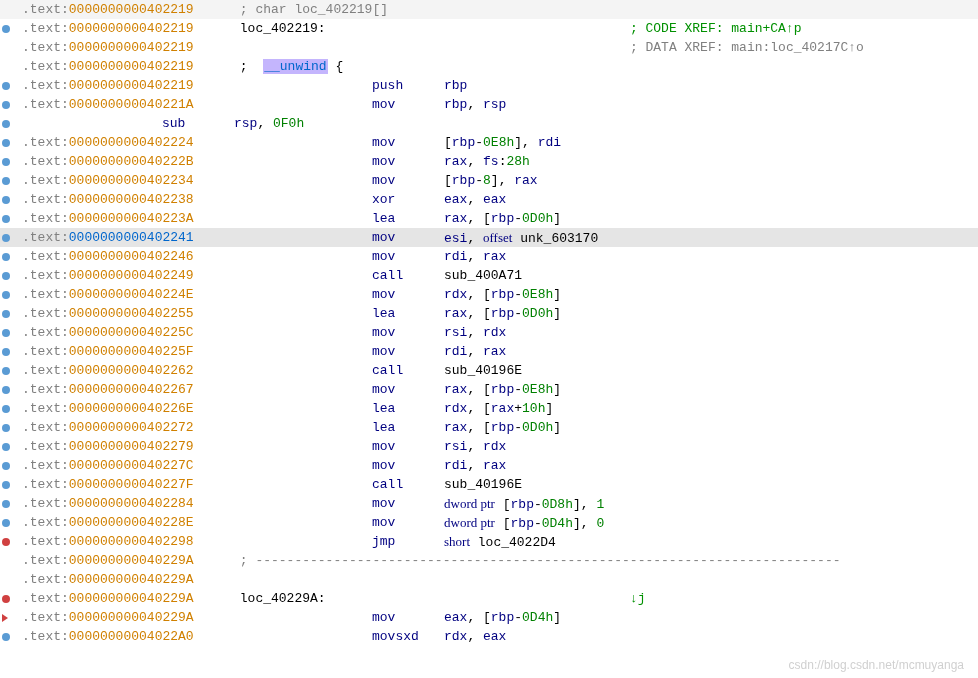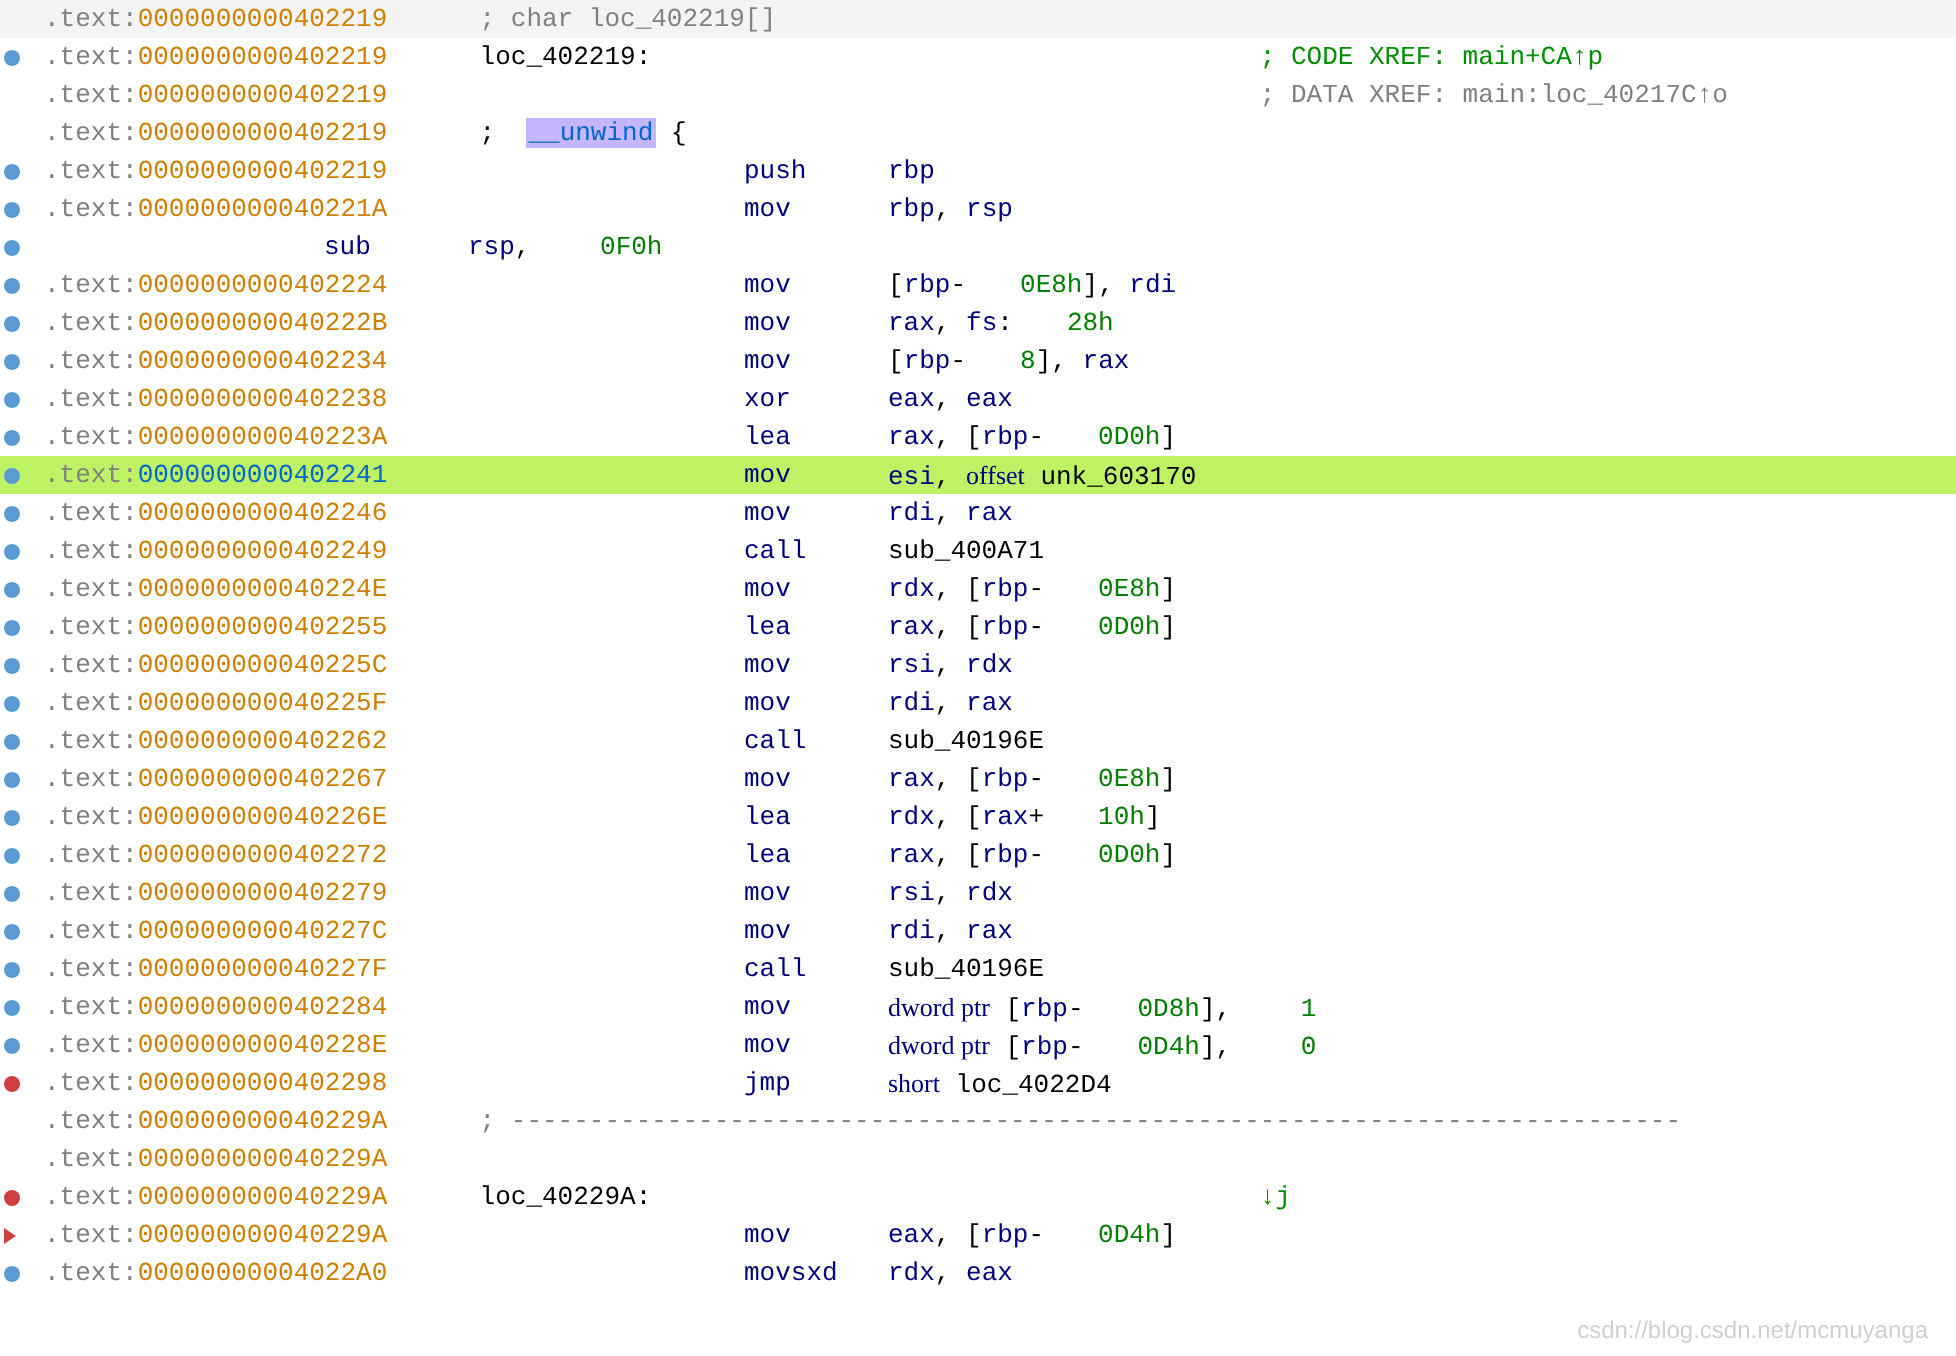--- a/index.html
+++ b/index.html
@@ -50,24 +50,24 @@
 }
 .section { color: #808080; }
 .addr { color: #d08000; margin-top: 48px; }
 .addr-sel { color: #0066cc; }
 .label { color: #000000; }
 .comment { color: #009000; }
 .xref-data { color: #808080; }
 .highlight { background: #c4b5fd; color: #0066cc; padding: 0 1px; }
 .mnemonic { color: #000080; }
 .reg { color: #000080; }
-.number { color: #008000; margin-left: 27px; }
+.number { color: #008000; }
 .keyword { color: #000080; font-family: Liberation Serif, serif; }
 .bracket { color: #000000; }
-.selected-line { background: #bef264; }
+.selected-line { background: #e5e5e5; }
 .dash-line { color: #808080; }
 .text-black { color: #000000; }
 .watermark {
   position: absolute;
   bottom: 6px;
   right: 14px;
   color: #d0d0d0;
   font-size: 12px;
   font-family: sans-serif;
 }

